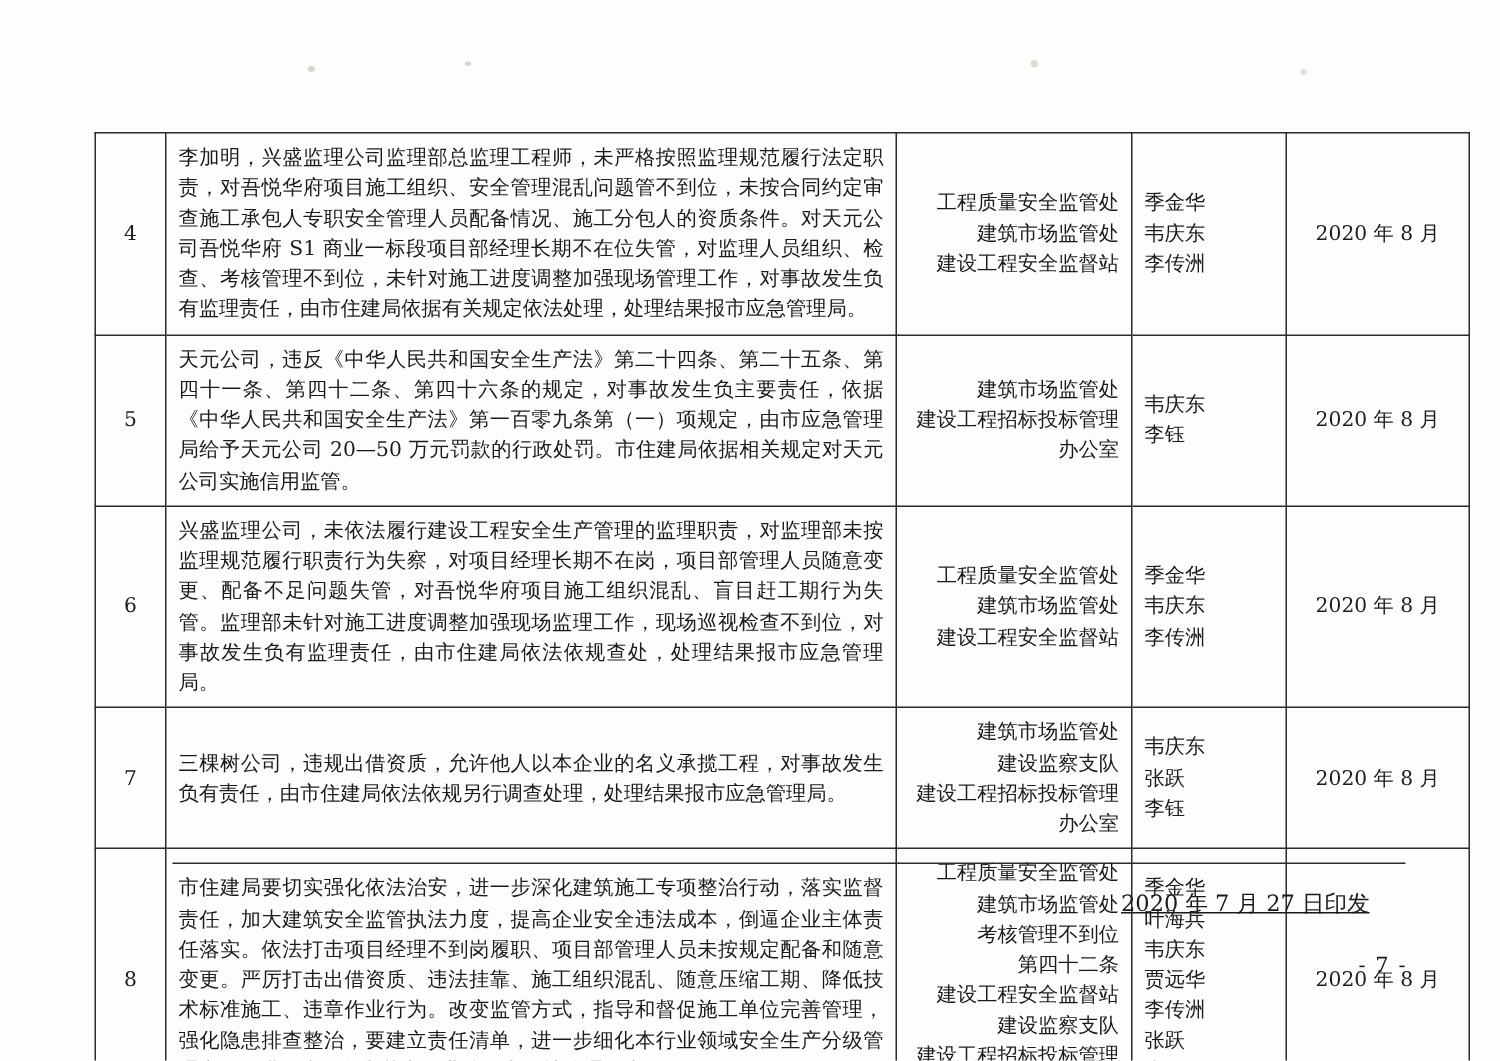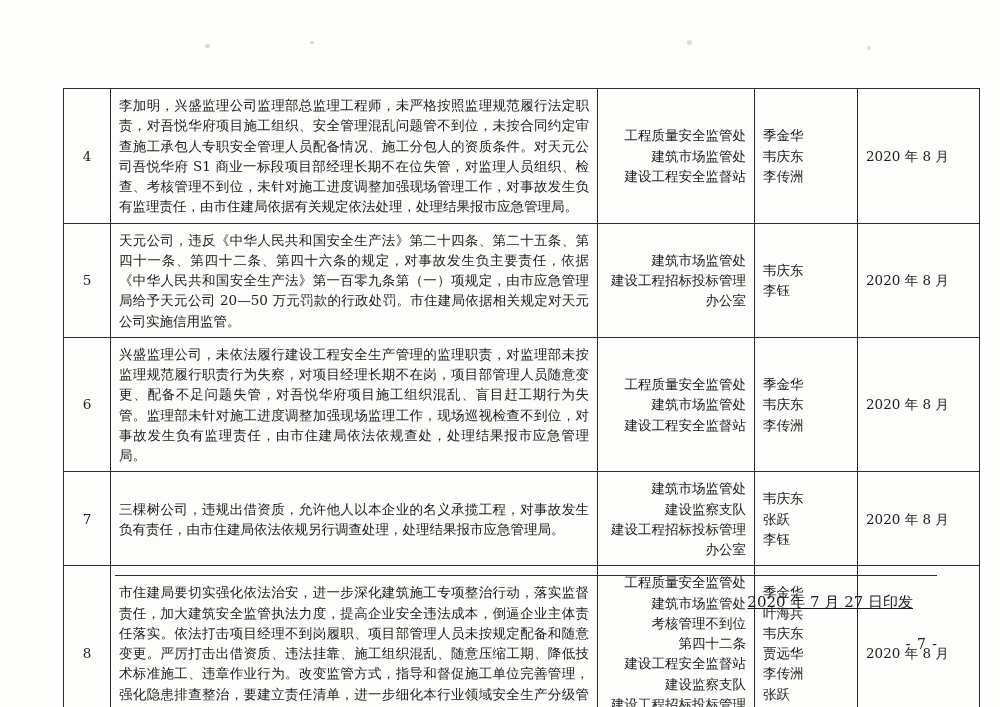--- a/index.html
+++ b/index.html
@@ -64,20 +64,21 @@
     width: 140px;
     text-align: right;
     line-height: 1.55;
   }
   td.person {
     width: 86px;
     line-height: 1.55;
   }
   td.date {
     width: 105px;
+    text-align: center;
     white-space: nowrap;
   }
   .cellline { display: block; }
 
   .footer {
     position: absolute;
     left: 63px;
     top: 575px;
     width: 874px;
     height: 52px;

